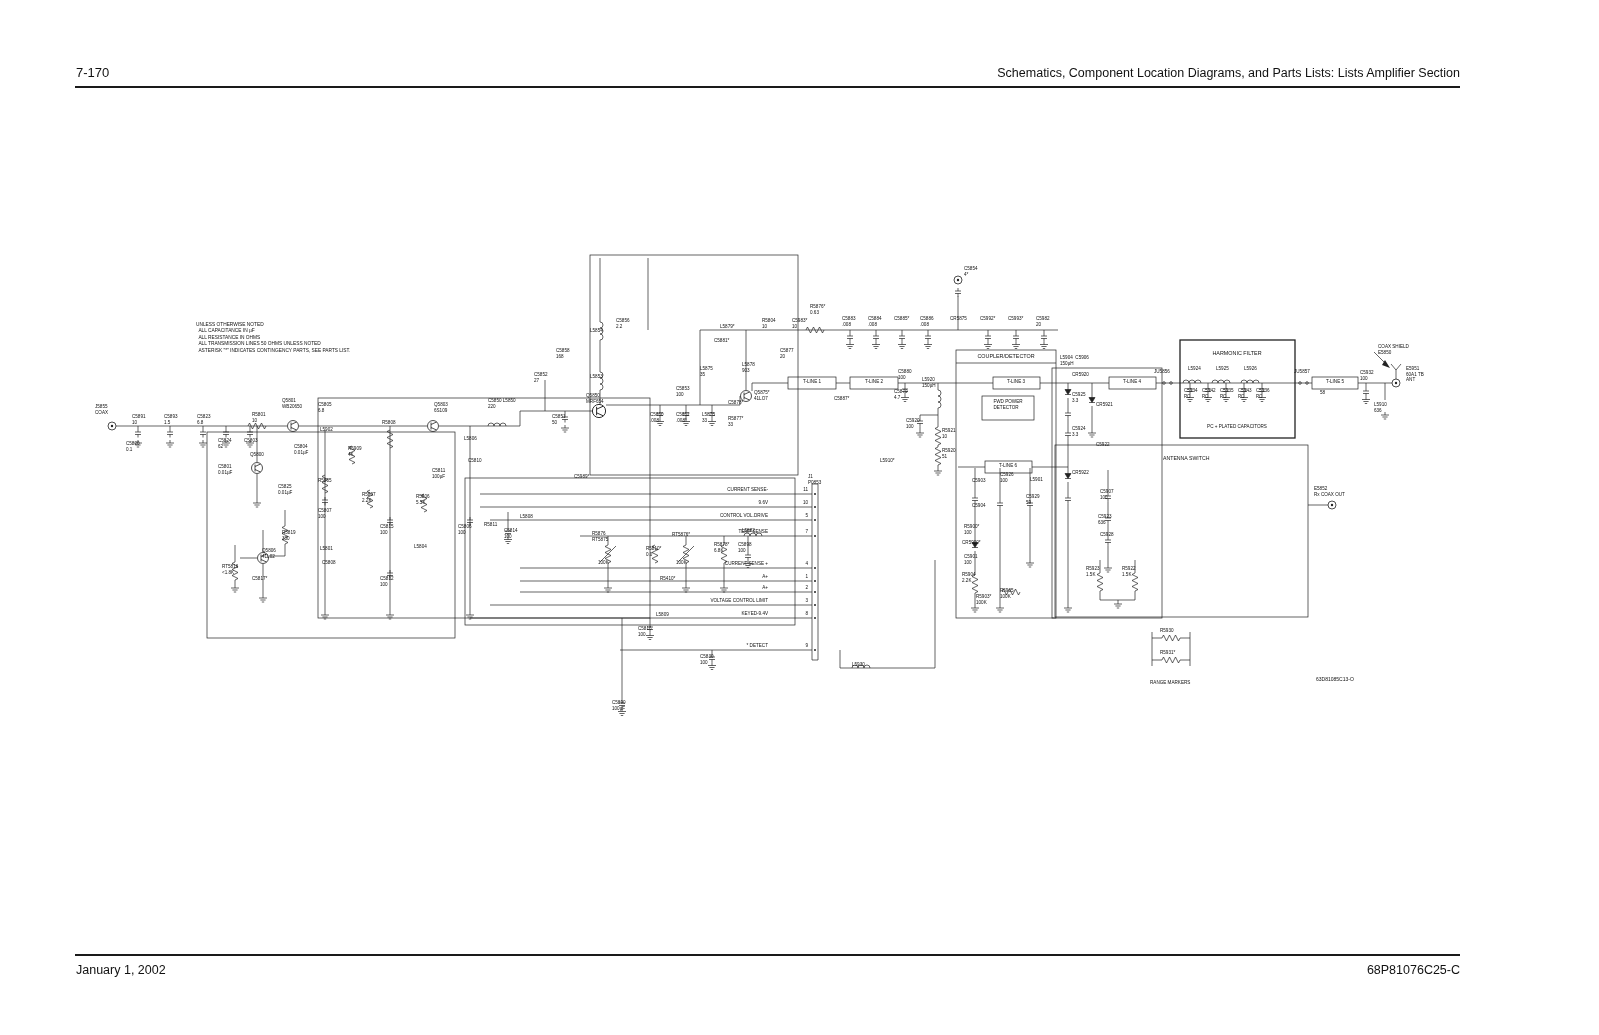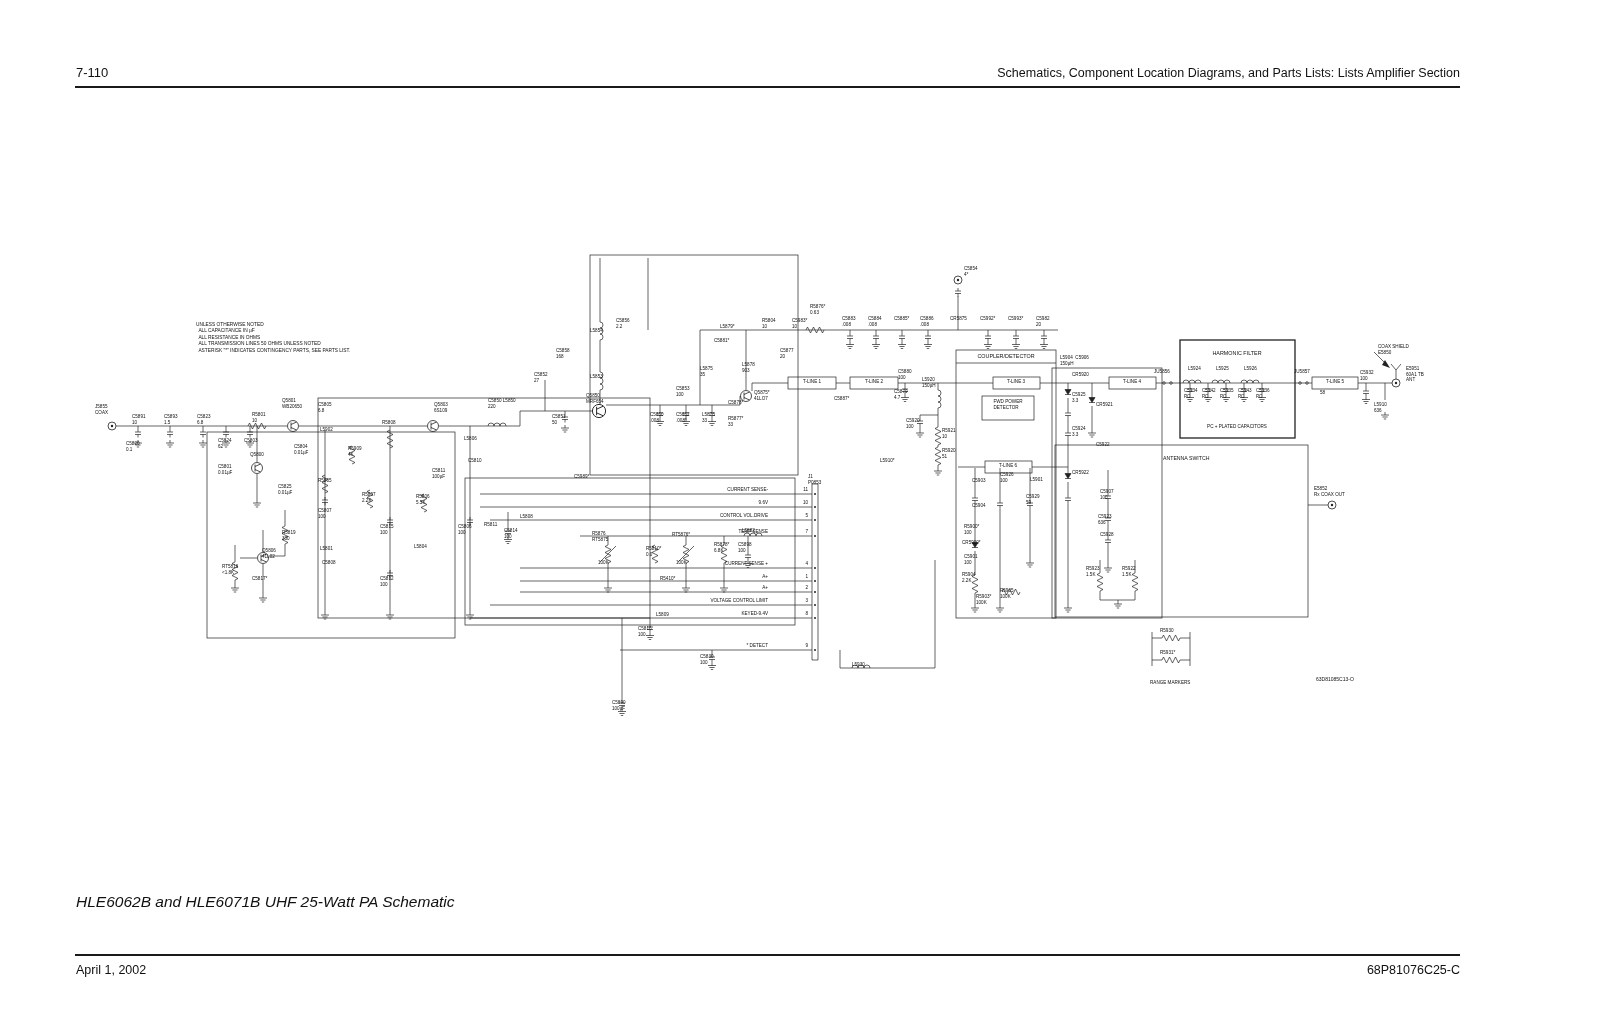--- a/index.html
+++ b/index.html
@@ -20,21 +20,21 @@
   .lbl.r { transform:scale(.5) translateX(-100%); }
   .notes { position:absolute; left:196px; top:321px; font-size:9.6px; line-height:1.35;
            white-space:pre; transform:scale(.5); transform-origin:0 0; color:#111;
            font-family:"Liberation Sans", sans-serif; }
 </style>
 </head>
 <body>
 
 <div class="page">
 
-  <div class="hdr-left">7-110</div>
+  <div class="hdr-left">7-170</div>
   <div class="hdr-right">Schematics, Component Location Diagrams, and Parts Lists: Lists Amplifier Section</div>
   <div class="hdr-rule"></div>
 
   <svg class="schem" width="1599" height="1035" viewBox="0 0 1599 1035">
     <defs>
       <g id="gnd" stroke="#222" stroke-width="0.7">
         <line x1="0" y1="0" x2="0" y2="3"></line>
           <line x1="-4" y1="3" x2="4" y2="3"></line>
         <line x1="-2.6" y1="5" x2="2.6" y2="5"></line>
           <line x1="-1.2" y1="7" x2="1.2" y2="7"></line>
@@ -656,17 +656,16 @@
       <span class="lbl" style="left: 1150px; top: 680px;">RANGE MARKERS</span>
       <span class="lbl" style="left: 1316px; top: 676px; font-size: 10px;">63D81085C13-O</span>
     </div>
 
   <div class="notes">UNLESS OTHERWISE NOTED
   ALL CAPACITANCE IN µF
   ALL RESISTANCE IN OHMS
   ALL TRANSMISSION LINES 50 OHMS UNLESS NOTED
   ASTERISK "*" INDICATES CONTINGENCY PARTS, SEE PARTS LIST.</div>
 
-  <div class="caption">HLE6062B and HLE6071B UHF 25-Watt PA Schematic</div>
   <div class="ftr-rule"></div>
-  <div class="ftr-left">April 1, 2002</div>
+  <div class="ftr-left">January 1, 2002</div>
   <div class="ftr-right">68P81076C25-C</div>
 </div>
 
 </body></html>

